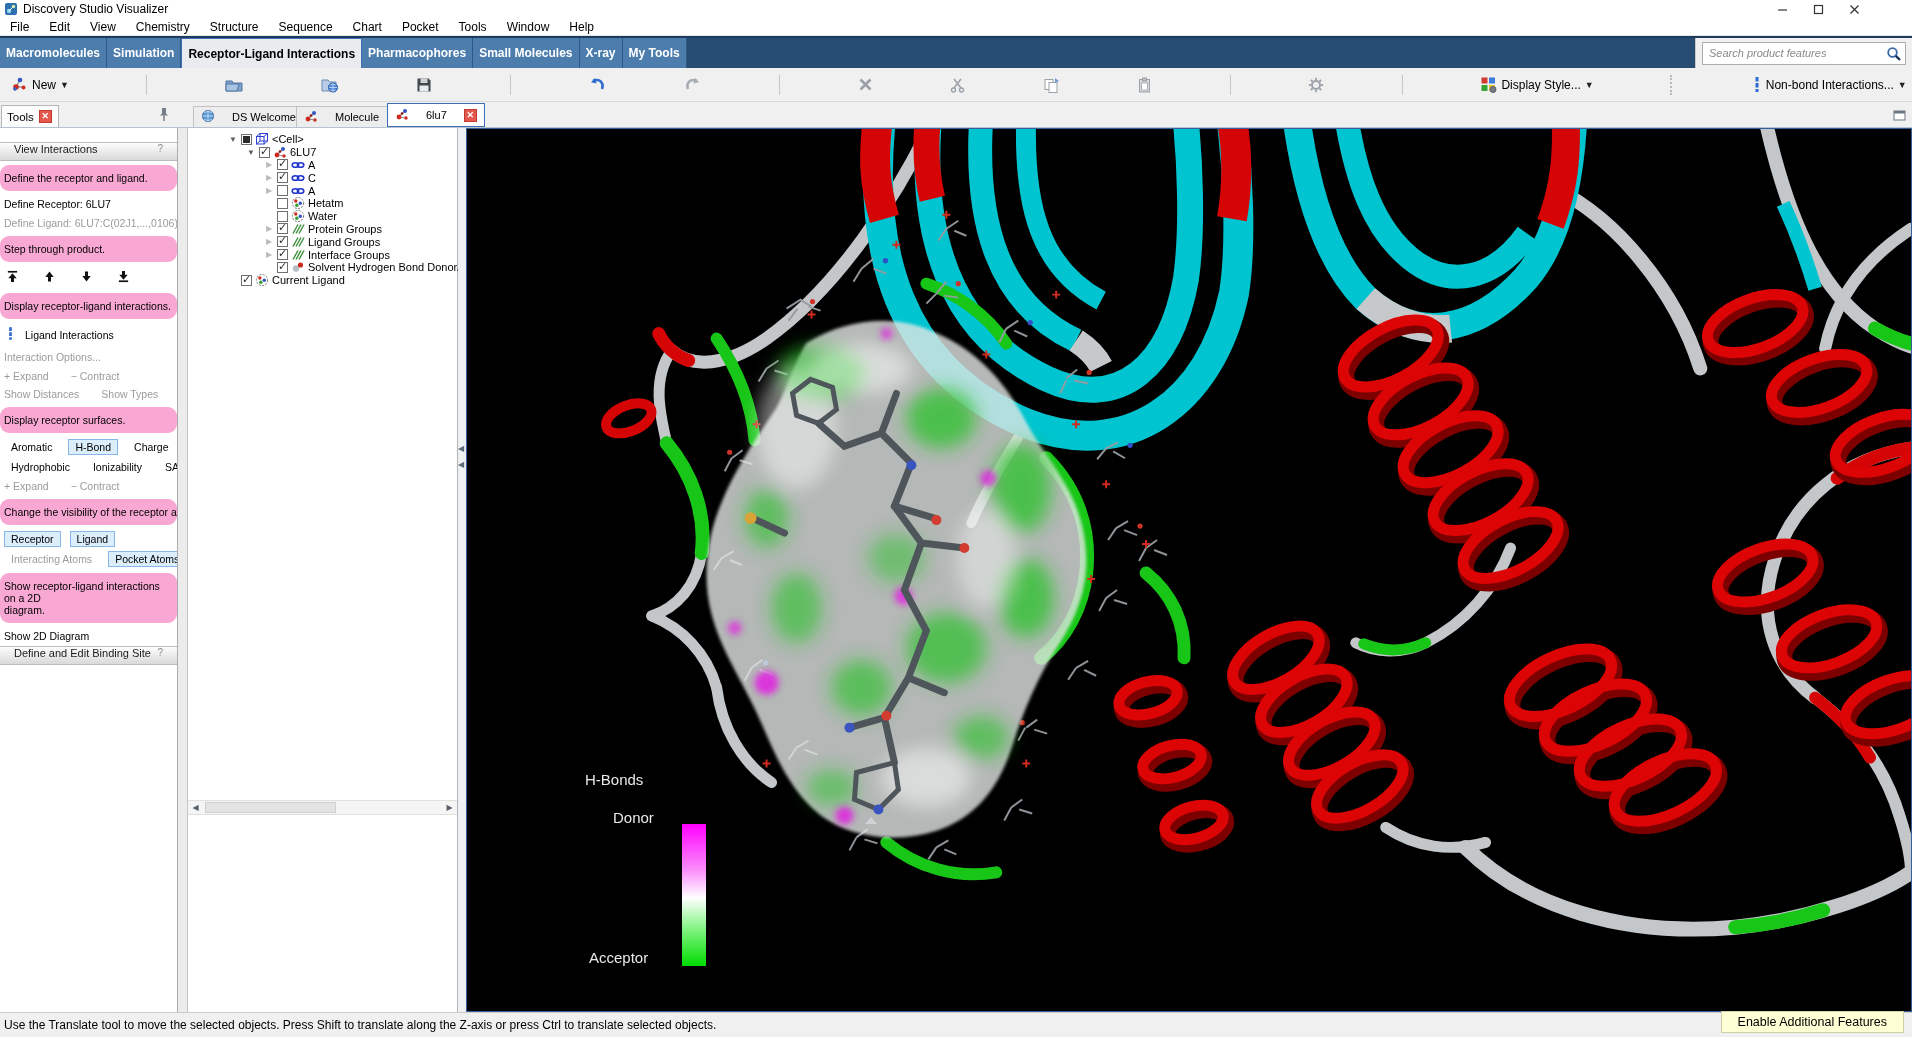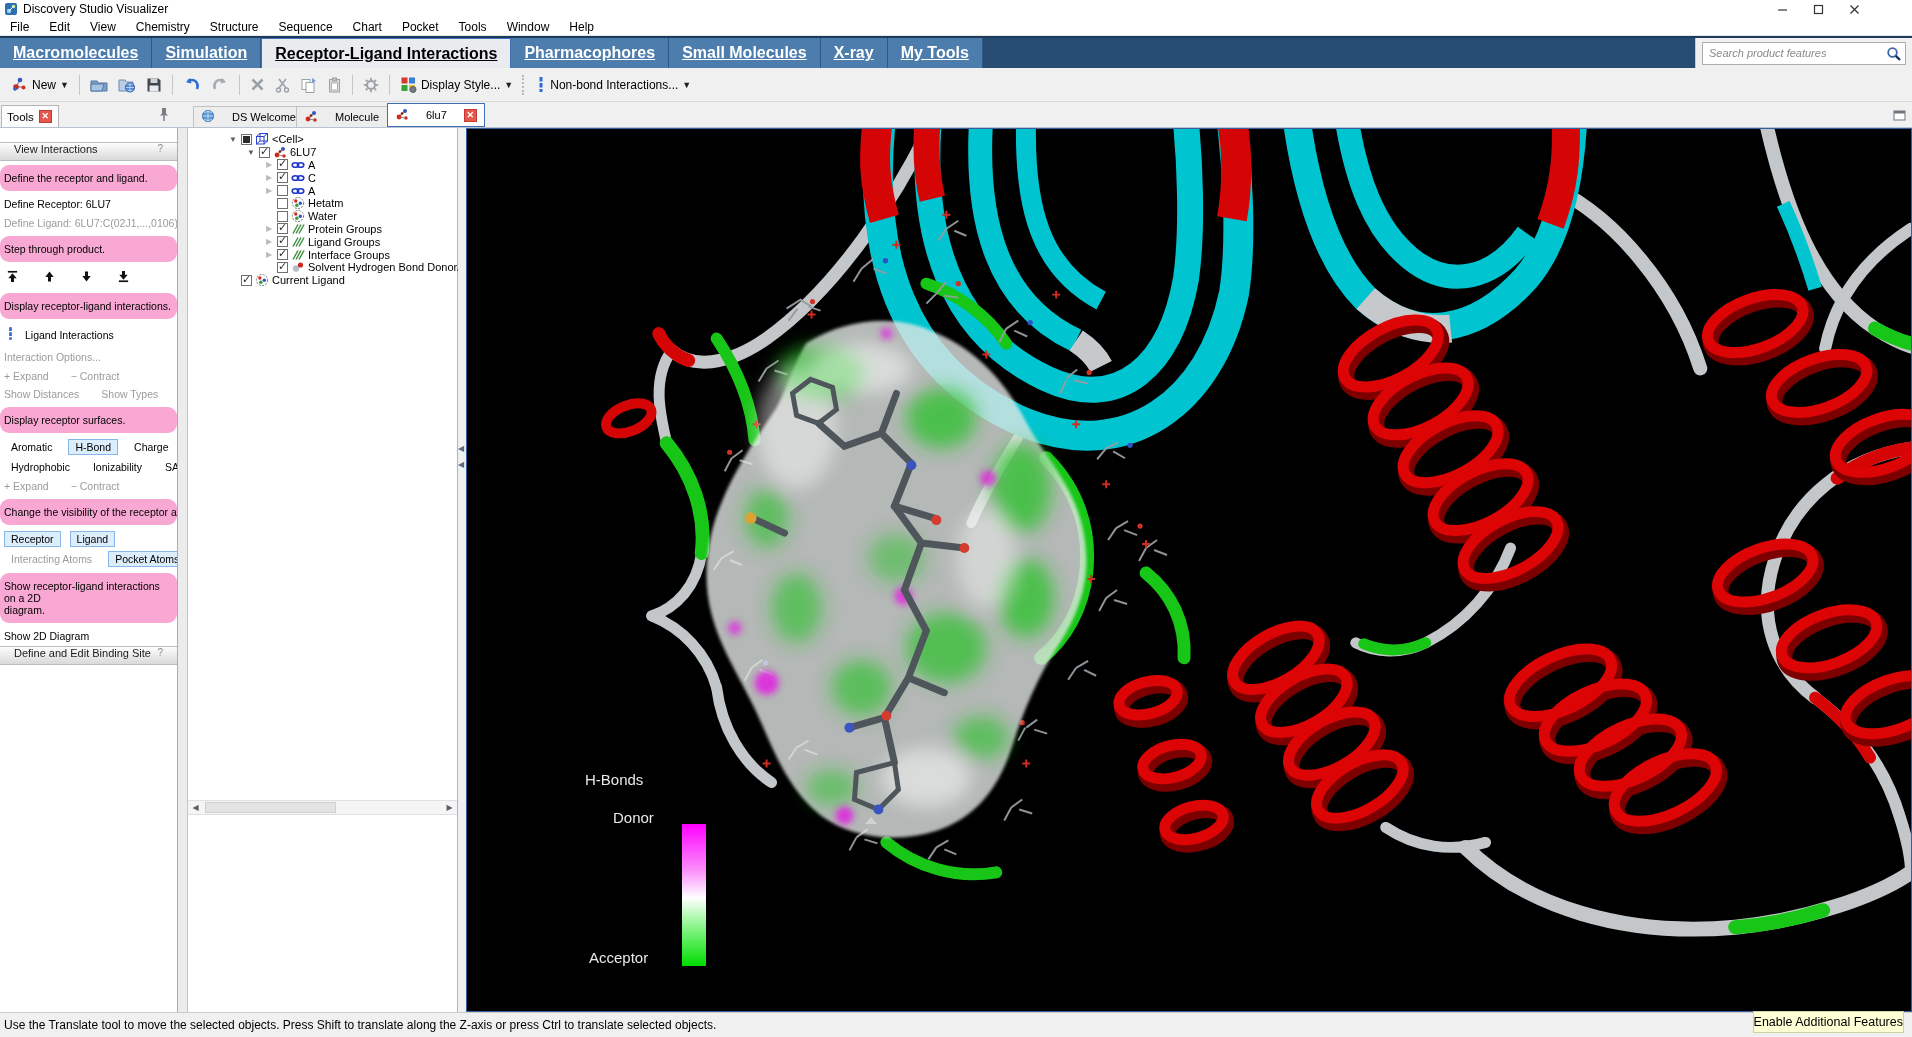--- a/index.html
+++ b/index.html
@@ -12,34 +12,34 @@
   .titlebar .app-icon { width:14px; height:14px; margin:0 5px 0 4px; }
   .win-controls { margin-left:auto; display:flex; padding-right:40px; }
   .win-btn { width:36px; height:18px; display:flex; align-items:center; justify-content:center; }
 
   
   .menubar { height:18px; display:flex; align-items:center; font-size:12px; background:#fff; border-bottom:1px solid #e6e6e6; }
   .menu-item { padding:1px 10px; }
 
   
   .ribbon { height:32px; background:#284d73; display:flex; align-items:stretch; border-top:2px solid #1d3c5c; }
-  .ribbon-tab { background:#4d7dad; color:#fff; font-weight:bold; font-size:16px;
-    display:flex; align-items:center; padding:0 13px; border-right:1px solid #2f5884;text-decoration:underline; }
+  .ribbon-tab { background:#4d7dad; color:#fff; font-weight:bold; font-size:12px;
+    display:flex; align-items:center; padding:0 6px; border-right:1px solid #2f5884; }
   .ribbon-tab.active { background:#e9ebee; color:#000; border:1px solid #3f6fb5; border-bottom:none; }
   .ribbon-right { margin-left:auto; width:217px; background:#f0f0f0; border-left:1px solid #c9c9c9;
     display:flex; align-items:center; padding:0 6px; }
   .searchbox { position:relative; width:100%; height:23px; background:#fff; border:1px solid #adadad; }
   .searchbox input { width:100%; height:100%; border:none; outline:none; font-style:italic;
     font-size:11px; color:#555; padding:0 24px 0 6px; font-family:"Liberation Sans",sans-serif; }
   .searchbox input::placeholder { color:#8a8a8a; font-style:italic; }
   .searchbox .mag { position:absolute; right:3px; top:3px; }
 
   
   .toolbar { height:34px; background:#f0f0f0; border-bottom:1px solid #d8d8d8;
-    display:flex; align-items:center; padding-left:6px; font-size:12px; }
+    display:flex; align-items:center; padding-left:6px; font-size:12px;justify-content:space-between; }
   .tb-btn { display:flex; align-items:center; gap:4px; padding:3px 4px; border:1px solid transparent; }
   .tb-sep { width:1px; height:20px; background:#c6c6c6; margin:0 5px; }
   .tb-dotsep { width:5px; height:20px; margin:0 4px; border-left:2px dotted #b9b9b9; }
   .caret { font-size:9px; color:#222; }
 
   
   .tabstrip { position:relative; height:26px; background:#f0f0f0; border-bottom:1px solid #b9c3cf; }
   .tools-tab { position:absolute; left:1px; top:3px; bottom:0; width:58px; background:#fcfcfc;
     border:1px solid #b5b5b5; border-bottom:none; display:flex; align-items:center; gap:5px;
     padding-left:5px; font-size:11.5px; }
@@ -104,21 +104,21 @@
   .legend .acceptor-row { position:absolute; left:4px; top:178px; }
   .legend .bar { position:absolute; left:97px; top:53px; width:24px; height:142px;
     background:linear-gradient(to bottom,#ff00ff 0%, #fb8cfb 32%, #ffffff 52%, #8cf58c 72%, #00dd00 100%); }
   .vp-expander { position:absolute; left:398px; top:688px; width:0; height:0;
     border-left:6px solid transparent; border-right:6px solid transparent; border-bottom:7px solid #cfd3d6; }
 
   
   .statusbar { position:absolute; left:0; right:0; bottom:0; height:25px; background:#f0f0f0;
     border-top:1px solid #cdcdcd; display:flex; align-items:center; font-size:12px; padding-left:4px; }
   .enable-btn { position:absolute; right:8px; bottom:4px; background:#ffffd6; border:1px solid #cfcfa8;
-    padding:3px 0; font-size:12.5px; }
+    padding:3px 16px; font-size:12.5px; }
 </style>
 </head>
 <body>
 
 <div class="app">
 
   <div class="titlebar">
     <svg class="app-icon" viewBox="0 0 14 14">
       <rect x="1" y="1" width="12" height="12" rx="2" fill="#2e6fb0"></rect>
       <circle cx="5" cy="9" r="2.2" fill="#8fd4f0"></circle>

